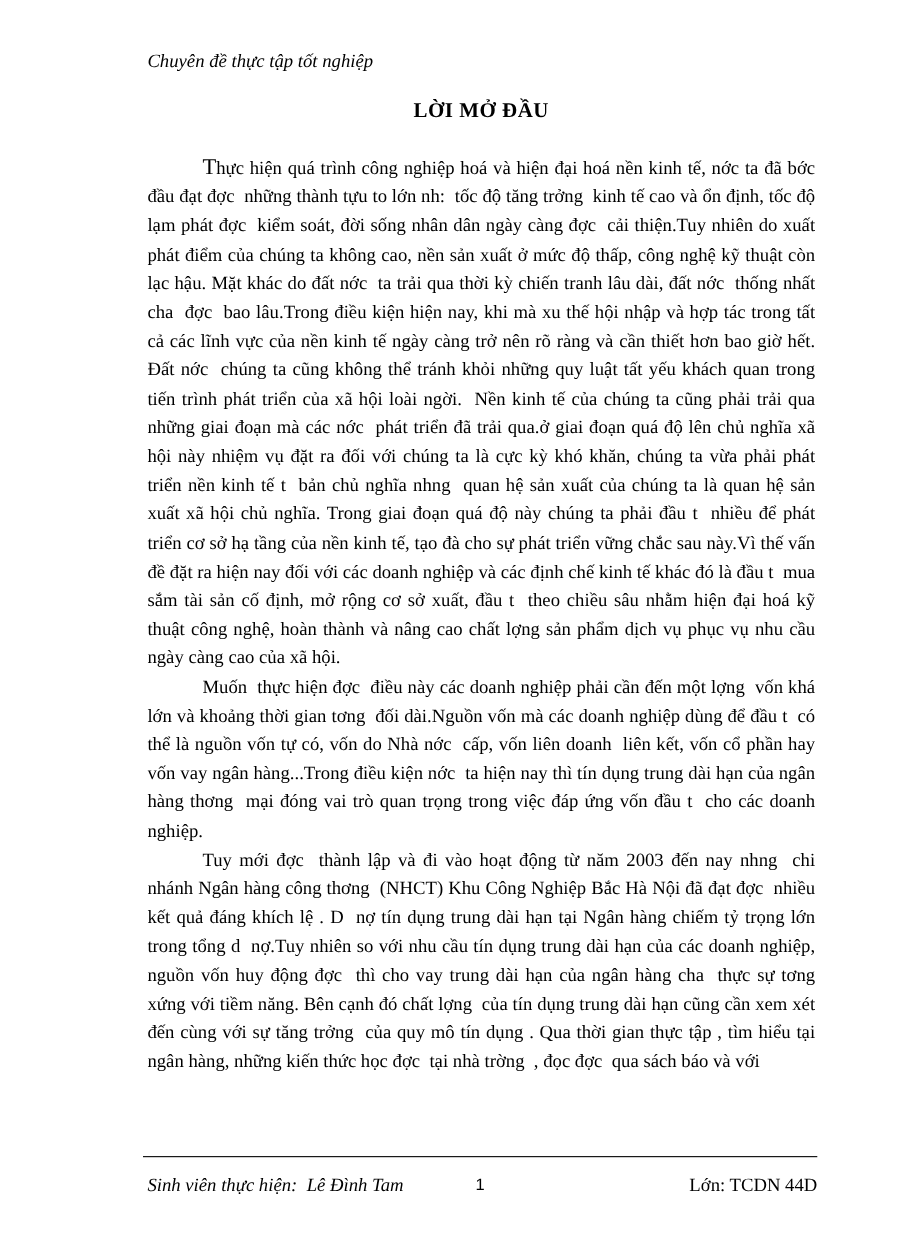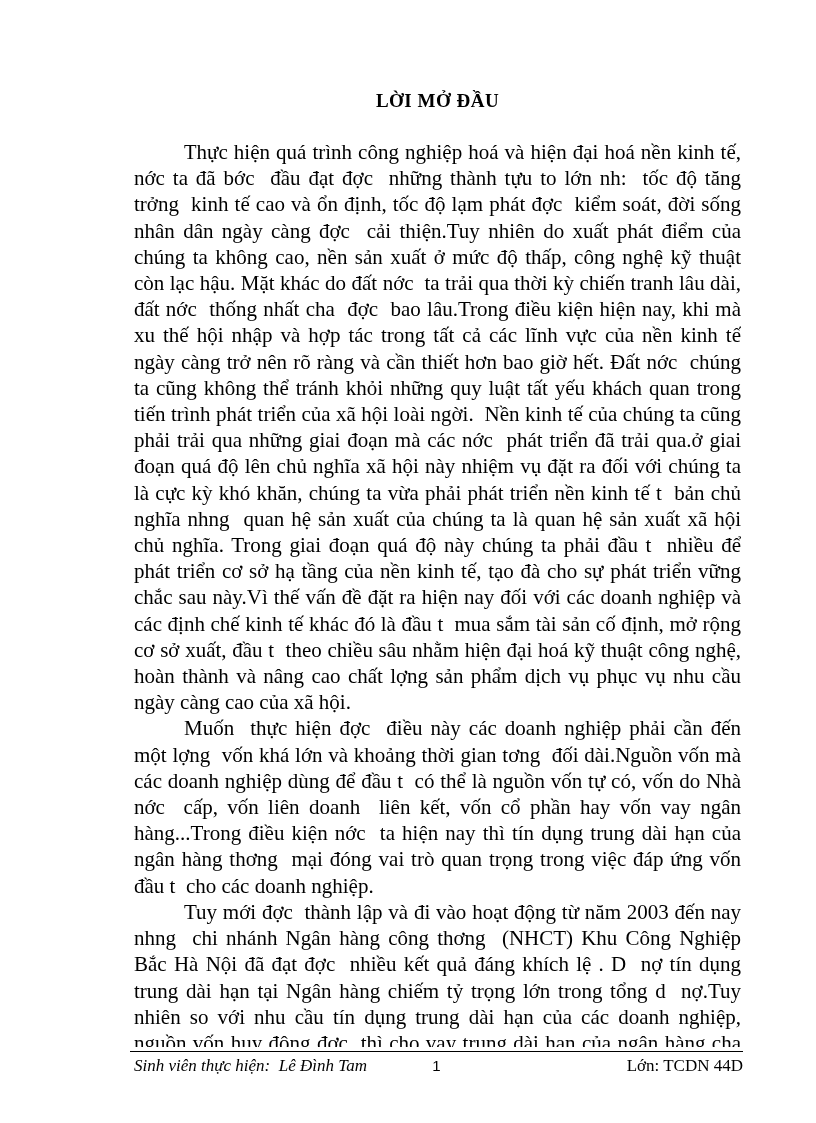--- a/index.html
+++ b/index.html
@@ -39,21 +39,21 @@
     letter-spacing: 0.5px;
   }
   .body-text {
     position: absolute;
     top: 139px;
     left: 134px;
     width: 607px;
     height: 908px;
     overflow: hidden;
     text-align: justify;
-    font-size: 21px;
+    font-size: 17px;
     line-height: 26.2px;
   }
   .body-text p {
     margin: 0;
     text-indent: 50px;
     white-space: pre-wrap;
   }
   .body-text p.lead::first-letter {
     font-size: 20.5px;
   }
@@ -63,21 +63,21 @@
     left: 130px;
     width: 613px;
   }
   .footer-rule {
     border-top: 1.6px solid #000000;
     height: 0;
     width: 100%;
   }
   .footer-row {
     position: relative;
-    margin-top: 3px;
+    margin-top: 15px;
     padding: 0 0 0 4px;
     display: flex;
     align-items: baseline;
     font-size: 17px;
     line-height: 22px;
     text-align: right;
   }
   .footer-left {
     font-style: italic;
     white-space: pre-wrap;
@@ -93,20 +93,21 @@
   .footer-right {
     margin-left: auto;
     white-space: pre-wrap;
   }
 </style>
 </head>
 <body>
 
 <div class="page">
 
+  <div class="running-header">Chuyên đề thực tập tốt nghiệp</div>
 
   <h1 class="page-title">LỜI MỞ ĐẦU</h1>
 
   <div class="body-text">
     <p class="lead">Thực hiện quá trình công nghiệp hoá và hiện đại hoá nền kinh tế, nớc ta đã bớc  đầu đạt đợc  những thành tựu to lớn nh:  tốc độ tăng trởng  kinh tế cao và ổn định, tốc độ lạm phát đợc  kiểm soát, đời sống nhân dân ngày càng đợc  cải thiện.Tuy nhiên do xuất phát điểm của chúng ta không cao, nền sản xuất ở mức độ thấp, công nghệ kỹ thuật còn lạc hậu. Mặt khác do đất nớc  ta trải qua thời kỳ chiến tranh lâu dài, đất nớc  thống nhất cha  đợc  bao lâu.Trong điều kiện hiện nay, khi mà xu thế hội nhập và hợp tác trong tất cả các lĩnh vực của nền kinh tế ngày càng trở nên rõ ràng và cần thiết hơn bao giờ hết. Đất nớc  chúng ta cũng không thể tránh khỏi những quy luật tất yếu khách quan trong tiến trình phát triển của xã hội loài ngời.  Nền kinh tế của chúng ta cũng phải trải qua những giai đoạn mà các nớc  phát triển đã trải qua.ở giai đoạn quá độ lên chủ nghĩa xã hội này nhiệm vụ đặt ra đối với chúng ta là cực kỳ khó khăn, chúng ta vừa phải phát triển nền kinh tế t  bản chủ nghĩa nhng  quan hệ sản xuất của chúng ta là quan hệ sản xuất xã hội chủ nghĩa. Trong giai đoạn quá độ này chúng ta phải đầu t  nhiều để phát triển cơ sở hạ tầng của nền kinh tế, tạo đà cho sự phát triển vững chắc sau này.Vì thế vấn đề đặt ra hiện nay đối với các doanh nghiệp và các định chế kinh tế khác đó là đầu t  mua sắm tài sản cố định, mở rộng cơ sở xuất, đầu t  theo chiều sâu nhằm hiện đại hoá kỹ thuật công nghệ, hoàn thành và nâng cao chất lợng sản phẩm dịch vụ phục vụ nhu cầu ngày càng cao của xã hội.</p>
     <p>Muốn  thực hiện đợc  điều này các doanh nghiệp phải cần đến một lợng  vốn khá lớn và khoảng thời gian tơng  đối dài.Nguồn vốn mà các doanh nghiệp dùng để đầu t  có thể là nguồn vốn tự có, vốn do Nhà nớc  cấp, vốn liên doanh  liên kết, vốn cổ phần hay vốn vay ngân hàng...Trong điều kiện nớc  ta hiện nay thì tín dụng trung dài hạn của ngân hàng thơng  mại đóng vai trò quan trọng trong việc đáp ứng vốn đầu t  cho các doanh nghiệp.</p>
     <p>Tuy mới đợc  thành lập và đi vào hoạt động từ năm 2003 đến nay nhng  chi nhánh Ngân hàng công thơng  (NHCT) Khu Công Nghiệp Bắc Hà Nội đã đạt đợc  nhiều kết quả đáng khích lệ . D  nợ tín dụng trung dài hạn tại Ngân hàng chiếm tỷ trọng lớn trong tổng d  nợ.Tuy nhiên so với nhu cầu tín dụng trung dài hạn của các doanh nghiệp, nguồn vốn huy động đợc  thì cho vay trung dài hạn của ngân hàng cha  thực sự tơng  xứng với tiềm năng. Bên cạnh đó chất lợng  của tín dụng trung dài hạn cũng cần xem xét đến cùng với sự tăng trởng  của quy mô tín dụng . Qua thời gian thực tập , tìm hiểu tại ngân hàng, những kiến thức học đợc  tại nhà trờng  , đọc đợc  qua sách báo và với</p>
   </div>
 
   <div class="page-footer">

